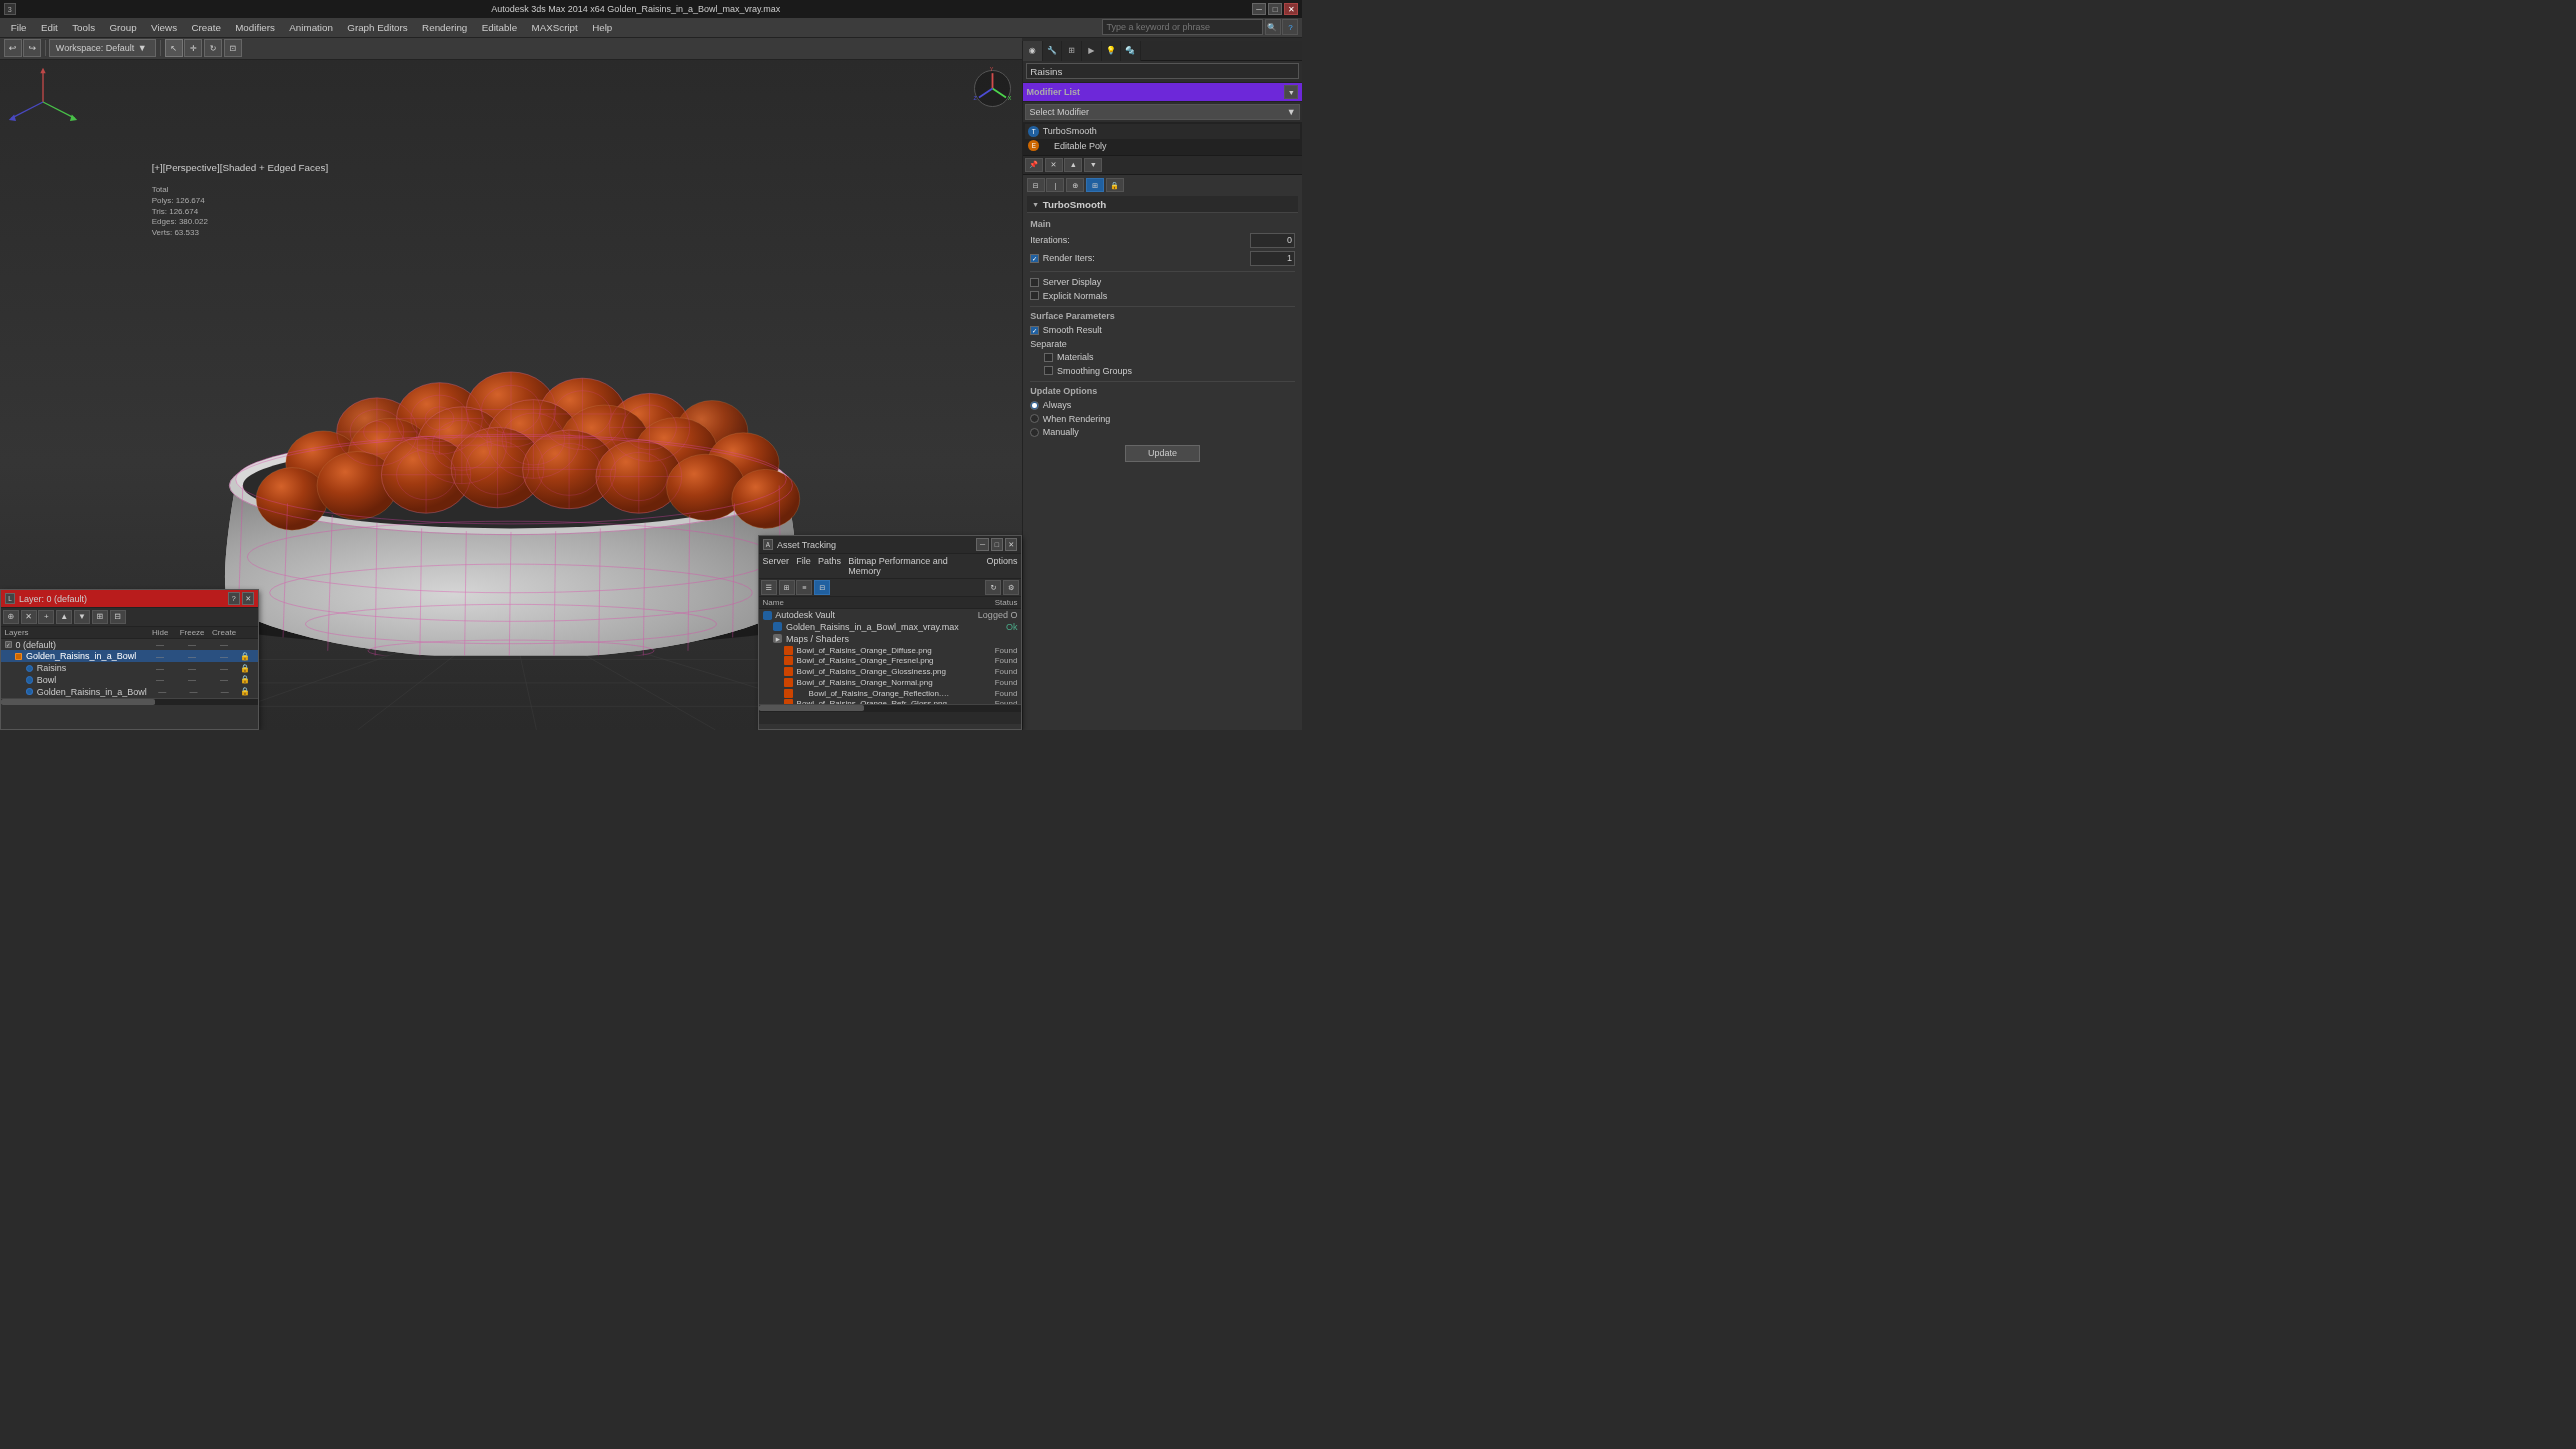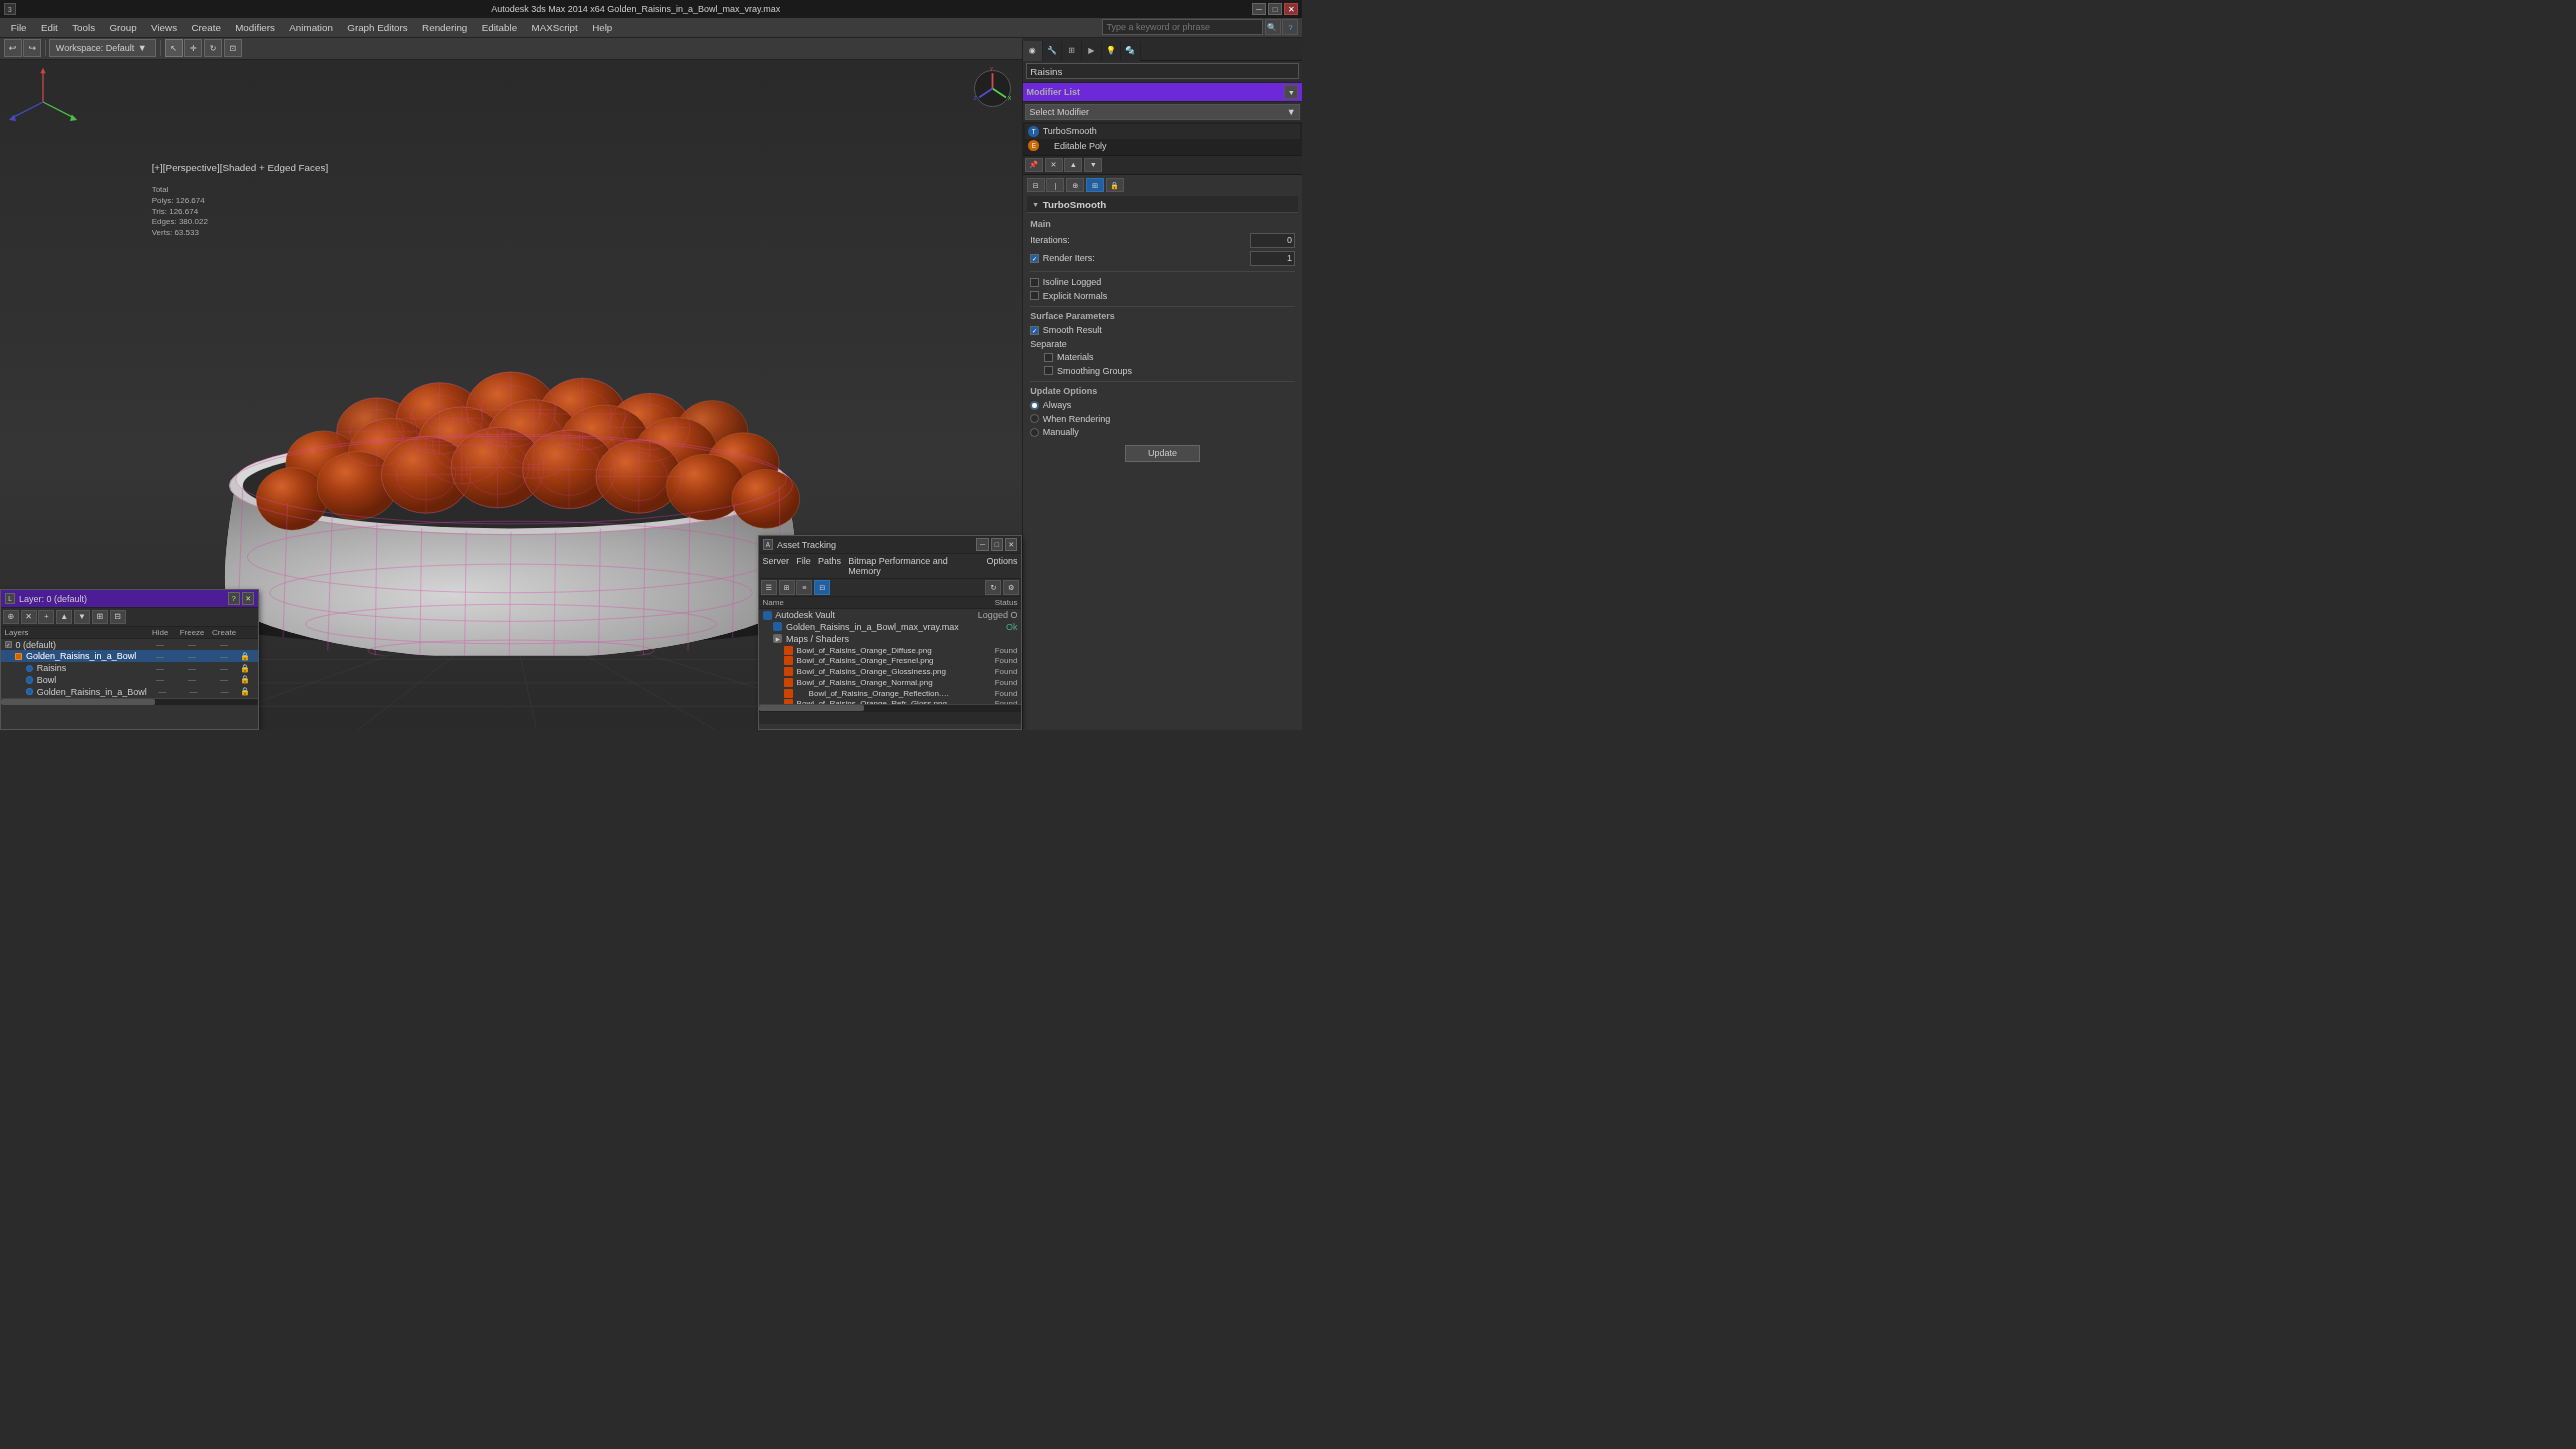--- a/index.html
+++ b/index.html
@@ -311,21 +311,21 @@
           <div style="width:9px;height:9px;border:0.9px solid #666;background:#2060a0;display:inline-flex;align-items:center;justify-content:center;font-size:6.3px;color:#fff;cursor:pointer;">✓</div>
           <span style="font-size:9px;color:#ccc;">Render Iters:</span>
         </div>
         <input style="width: 45px; height: 14.3px; background: rgb(42, 42, 42); border: 0.9px solid rgb(85, 85, 85); color: rgb(204, 204, 204); font-size: 9px; padding: 0px 1.8px; text-align: right;" type="text" value="1">
       </div>
 
       <div style="height:0.9px;background:#444;margin:3.6px 0;"></div>
 
       <div style="display:flex;align-items:center;gap:3.6px;padding:1.8px 0;">
         <div style="width:9px;height:9px;border:0.9px solid #666;background:#2a2a2a;display:inline-flex;align-items:center;justify-content:center;font-size:6.3px;cursor:pointer;"></div>
-        <span style="font-size:9px;color:#ccc;">Isoline Logged</span>
+        <span style="font-size:9px;color:#ccc;">Server Display</span>
       </div>
 
       <div style="display:flex;align-items:center;gap:3.6px;padding:1.8px 0;">
         <div style="width:9px;height:9px;border:0.9px solid #666;background:#2a2a2a;display:inline-flex;align-items:center;justify-content:center;font-size:6.3px;cursor:pointer;"></div>
         <span style="font-size:9px;color:#ccc;">Explicit Normals</span>
       </div>
 
       <div style="height:0.9px;background:#444;margin:3.6px 0;"></div>
 
       <div style="font-size:9px;color:#aaa;font-weight:bold;margin-bottom:2.7px;">Surface Parameters</div>
@@ -369,21 +369,21 @@
       </div>
 
       <div style="text-align:center;margin:5.4px 0;">
         <button style="padding:2.7px 21.5px;background:#4a4a4a;border:0.9px solid #666;color:#ccc;font-size:9px;cursor:pointer;">Update</button>
       </div>
     </div>
   </div>
 </div>
 
 <div style="position:absolute;bottom:0;left:0;width:259px;height:141px;background:#333;border:0.9px solid #555;box-shadow:1.8px 1.8px 5.4px rgba(0,0,0,0.5);z-index:50;">
-  <div style="height:18px;background:#4c1d95;display:flex;align-items:center;justify-content:space-between;padding:0 3.6px;border-bottom:0.9px solid #222;">
+  <div style="height:18px;background:#b91c1c;display:flex;align-items:center;justify-content:space-between;padding:0 3.6px;border-bottom:0.9px solid #222;">
     <div style="display:flex;align-items:center;gap:3.6px;">
       <div style="width:10.7px;height:10.7px;background:#444;border:0.9px solid #666;font-size:6.3px;display:flex;align-items:center;justify-content:center;color:#ccc;">L</div>
       <span style="font-size:9px;color:#ccc;">Layer: 0 (default)</span>
     </div>
     <div style="display:flex;gap:1.8px;">
       <div style="width:12.5px;height:12.5px;background:#444;border:0.9px solid #666;font-size:7.2px;display:flex;align-items:center;justify-content:center;cursor:pointer;color:#ccc;">?</div>
       <div style="width:12.5px;height:12.5px;background:#444;border:0.9px solid #666;font-size:7.2px;display:flex;align-items:center;justify-content:center;cursor:pointer;color:#ccc;">✕</div>
     </div>
   </div>
 

